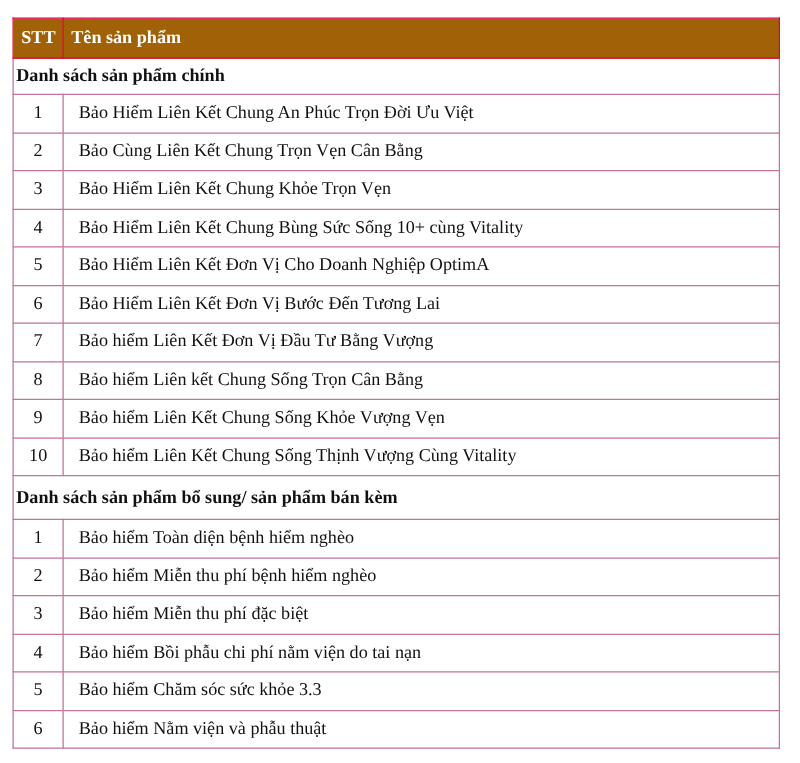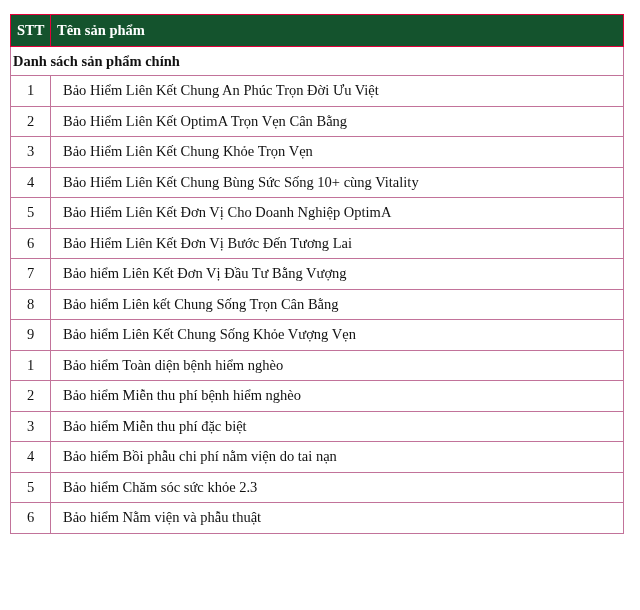--- a/index.html
+++ b/index.html
@@ -20,21 +20,21 @@
     left: 10px;
     top: 14px;
     width: 613px;
     border-collapse: collapse;
     table-layout: fixed;
     font-size: 14.5px;
   }
   .tbl col.c-stt { width: 40px; }
   .tbl col.c-name { width: 573px; }
   .tbl th {
-    background: #14532d;
+    background: #a16207;
     color: #ffffff;
     font-weight: bold;
     height: 31px;
     padding: 0 6px;
     border: 1px solid #e2003a;
     font-size: 14.5px;
   }
   .tbl th.stt-head { text-align: left; padding-left: 6px; }
   .tbl th.name-head { text-align: left; padding-right: 40px; }
   .tbl td {
@@ -76,21 +76,21 @@
   <tbody>
     <tr class="section s1">
       <td colspan="2">Danh sách sản phẩm chính</td>
     </tr>
     <tr>
       <td class="stt">1</td>
       <td class="name">Bảo Hiểm Liên Kết Chung An Phúc Trọn Đời Ưu Việt</td>
     </tr>
     <tr>
       <td class="stt">2</td>
-      <td class="name">Bảo Hiểm Liên Kết OptimA Trọn Vẹn Cân Bằng</td>
+      <td class="name">Bảo Cùng Liên Kết Chung Trọn Vẹn Cân Bằng</td>
     </tr>
     <tr>
       <td class="stt">3</td>
       <td class="name">Bảo Hiểm Liên Kết Chung Khỏe Trọn Vẹn</td>
     </tr>
     <tr>
       <td class="stt">4</td>
       <td class="name">Bảo Hiểm Liên Kết Chung Bùng Sức Sống 10+ cùng Vitality</td>
     </tr>
     <tr>
@@ -106,39 +106,46 @@
       <td class="name">Bảo hiểm Liên Kết Đơn Vị Đầu Tư Bằng Vượng</td>
     </tr>
     <tr>
       <td class="stt">8</td>
       <td class="name">Bảo hiểm Liên kết Chung Sống Trọn Cân Bằng</td>
     </tr>
     <tr>
       <td class="stt">9</td>
       <td class="name">Bảo hiểm Liên Kết Chung Sống Khỏe Vượng Vẹn</td>
     </tr>
+    <tr>
+      <td class="stt">10</td>
+      <td class="name">Bảo hiểm Liên Kết Chung Sống Thịnh Vượng Cùng Vitality</td>
+    </tr>
 
+    <tr class="section s2">
+      <td colspan="2">Danh sách sản phẩm bổ sung/ sản phẩm bán kèm</td>
+    </tr>
     <tr>
       <td class="stt">1</td>
       <td class="name">Bảo hiểm Toàn diện bệnh hiểm nghèo</td>
     </tr>
     <tr>
       <td class="stt">2</td>
       <td class="name">Bảo hiểm Miễn thu phí bệnh hiểm nghèo</td>
     </tr>
     <tr>
       <td class="stt">3</td>
       <td class="name">Bảo hiểm Miễn thu phí đặc biệt</td>
     </tr>
     <tr>
       <td class="stt">4</td>
       <td class="name">Bảo hiểm Bồi phẫu chi phí nằm viện do tai nạn</td>
     </tr>
     <tr>
       <td class="stt">5</td>
-      <td class="name">Bảo hiểm Chăm sóc sức khỏe 2.3</td>
+      <td class="name">Bảo hiểm Chăm sóc sức khỏe 3.3</td>
     </tr>
     <tr>
       <td class="stt">6</td>
       <td class="name">Bảo hiểm Nằm viện và phẫu thuật</td>
     </tr>
   </tbody>
 </table>
 
 </body></html>

